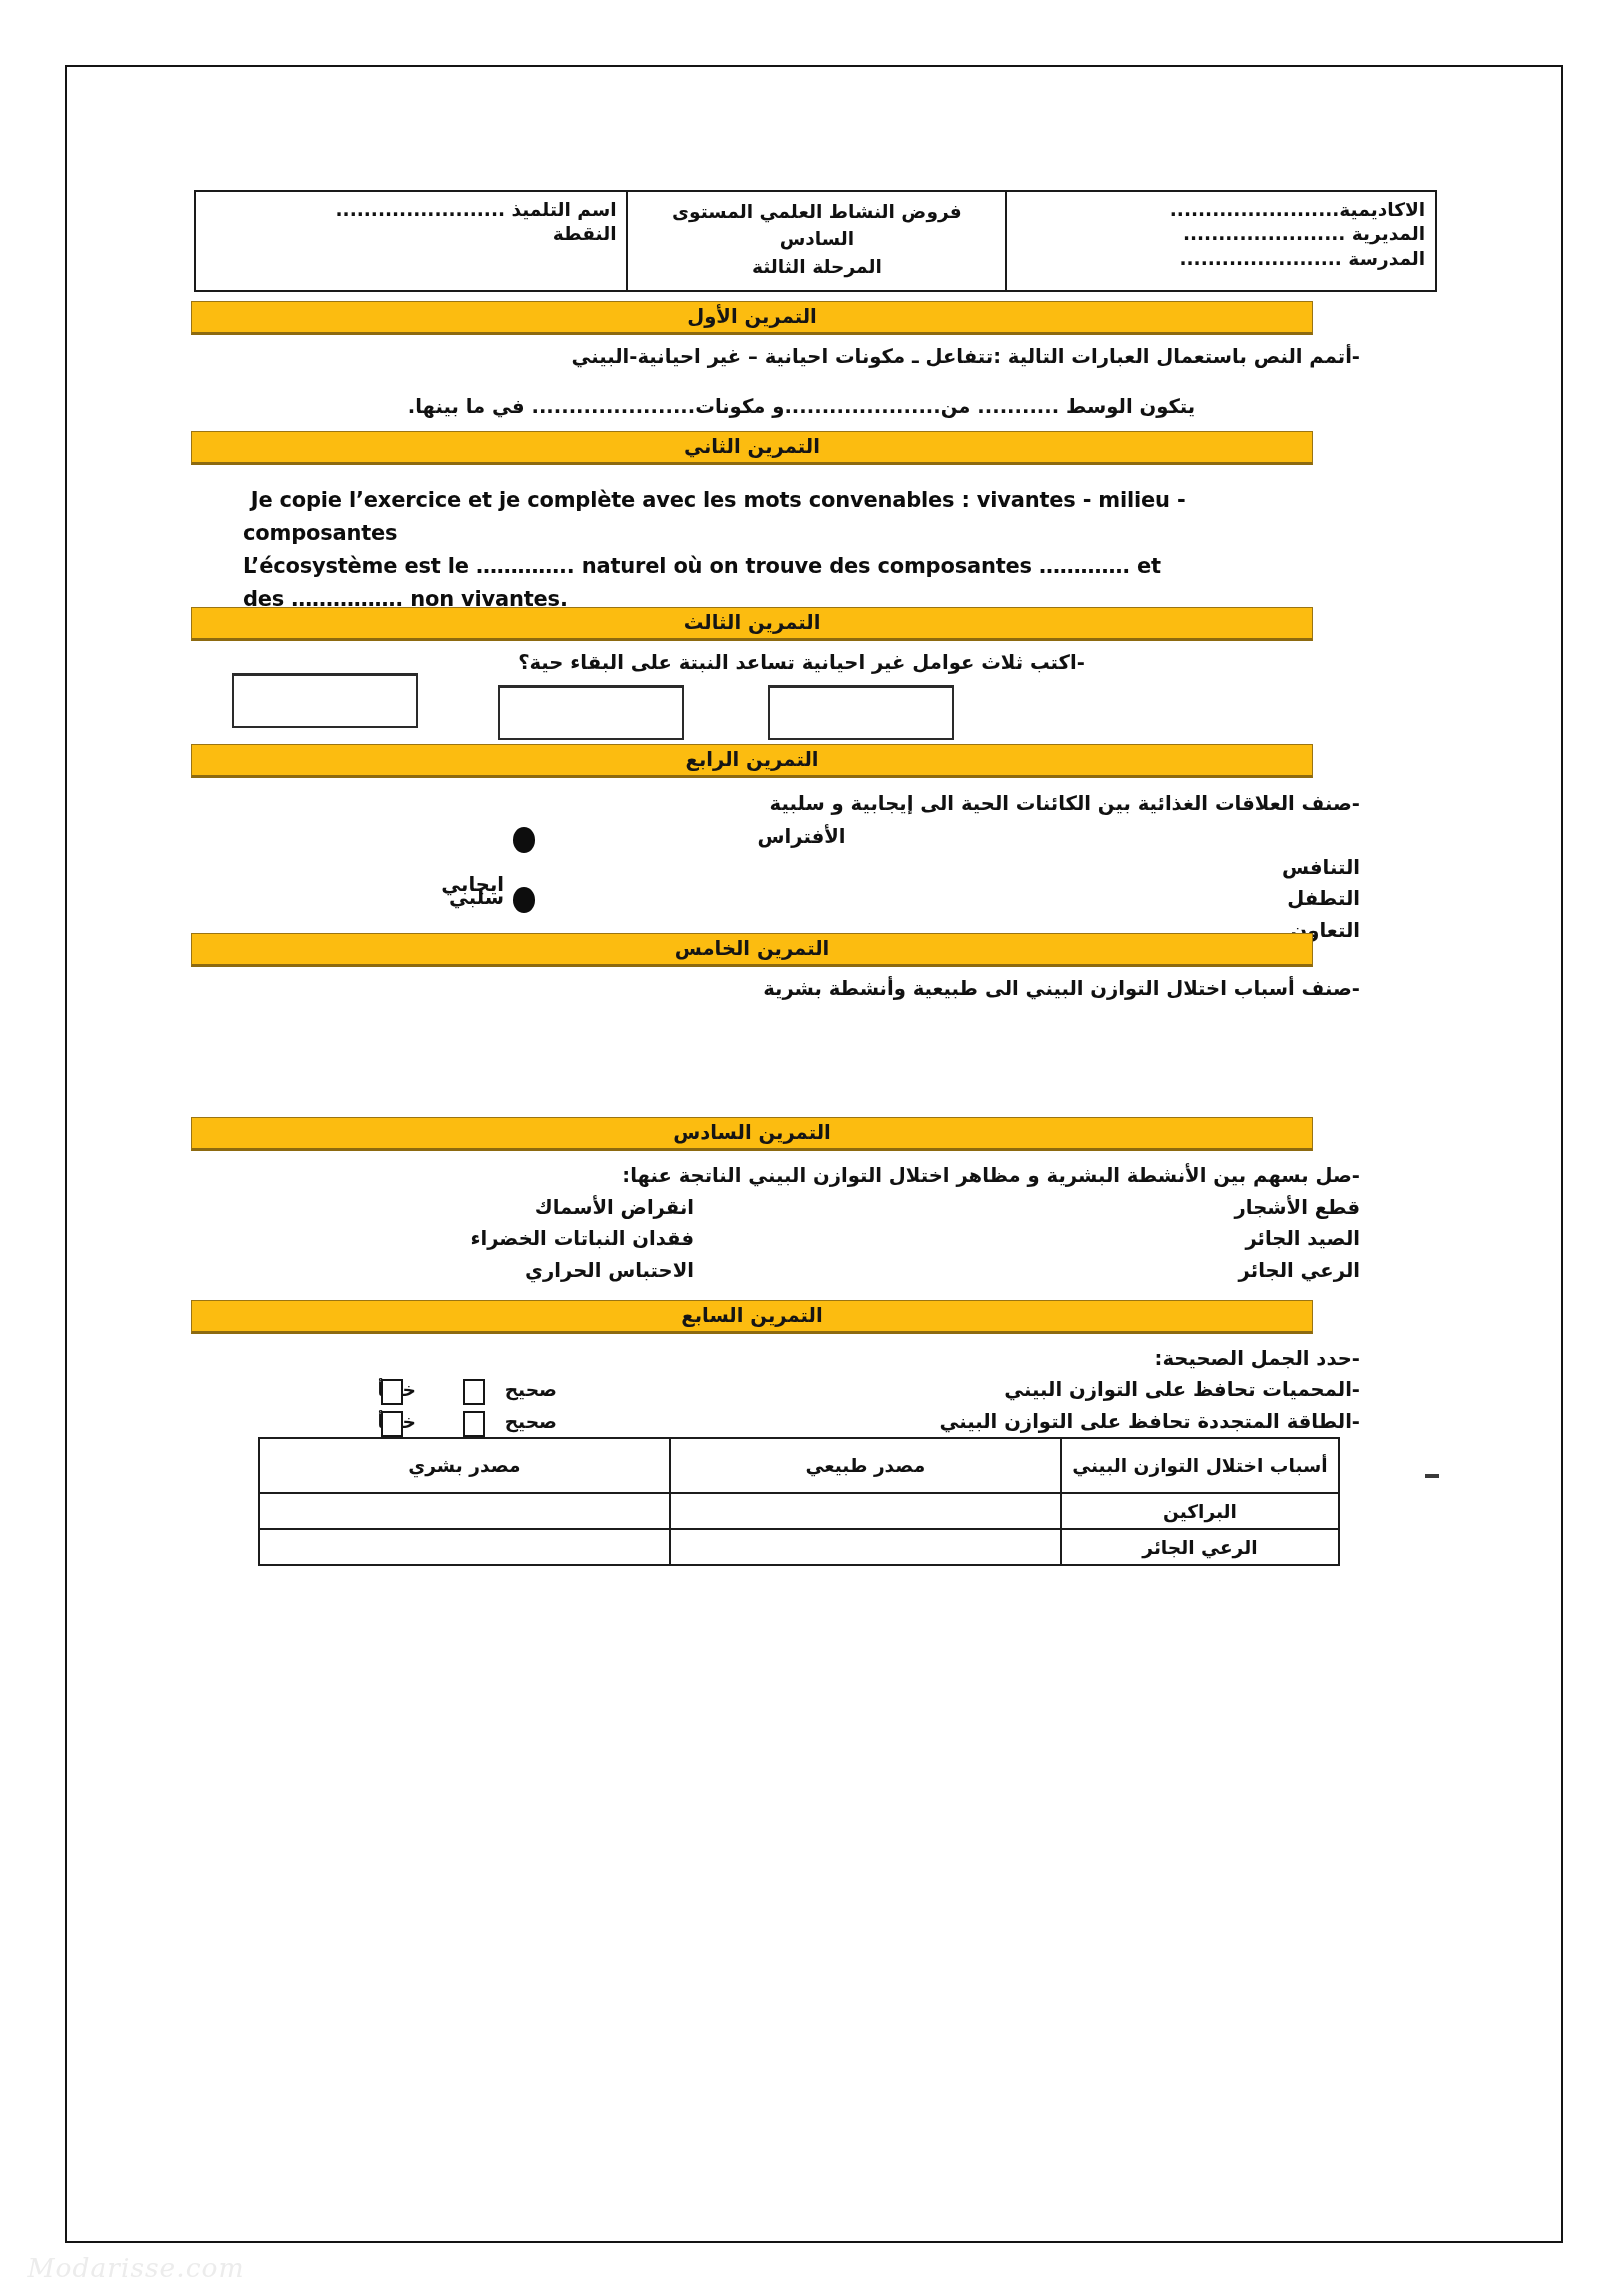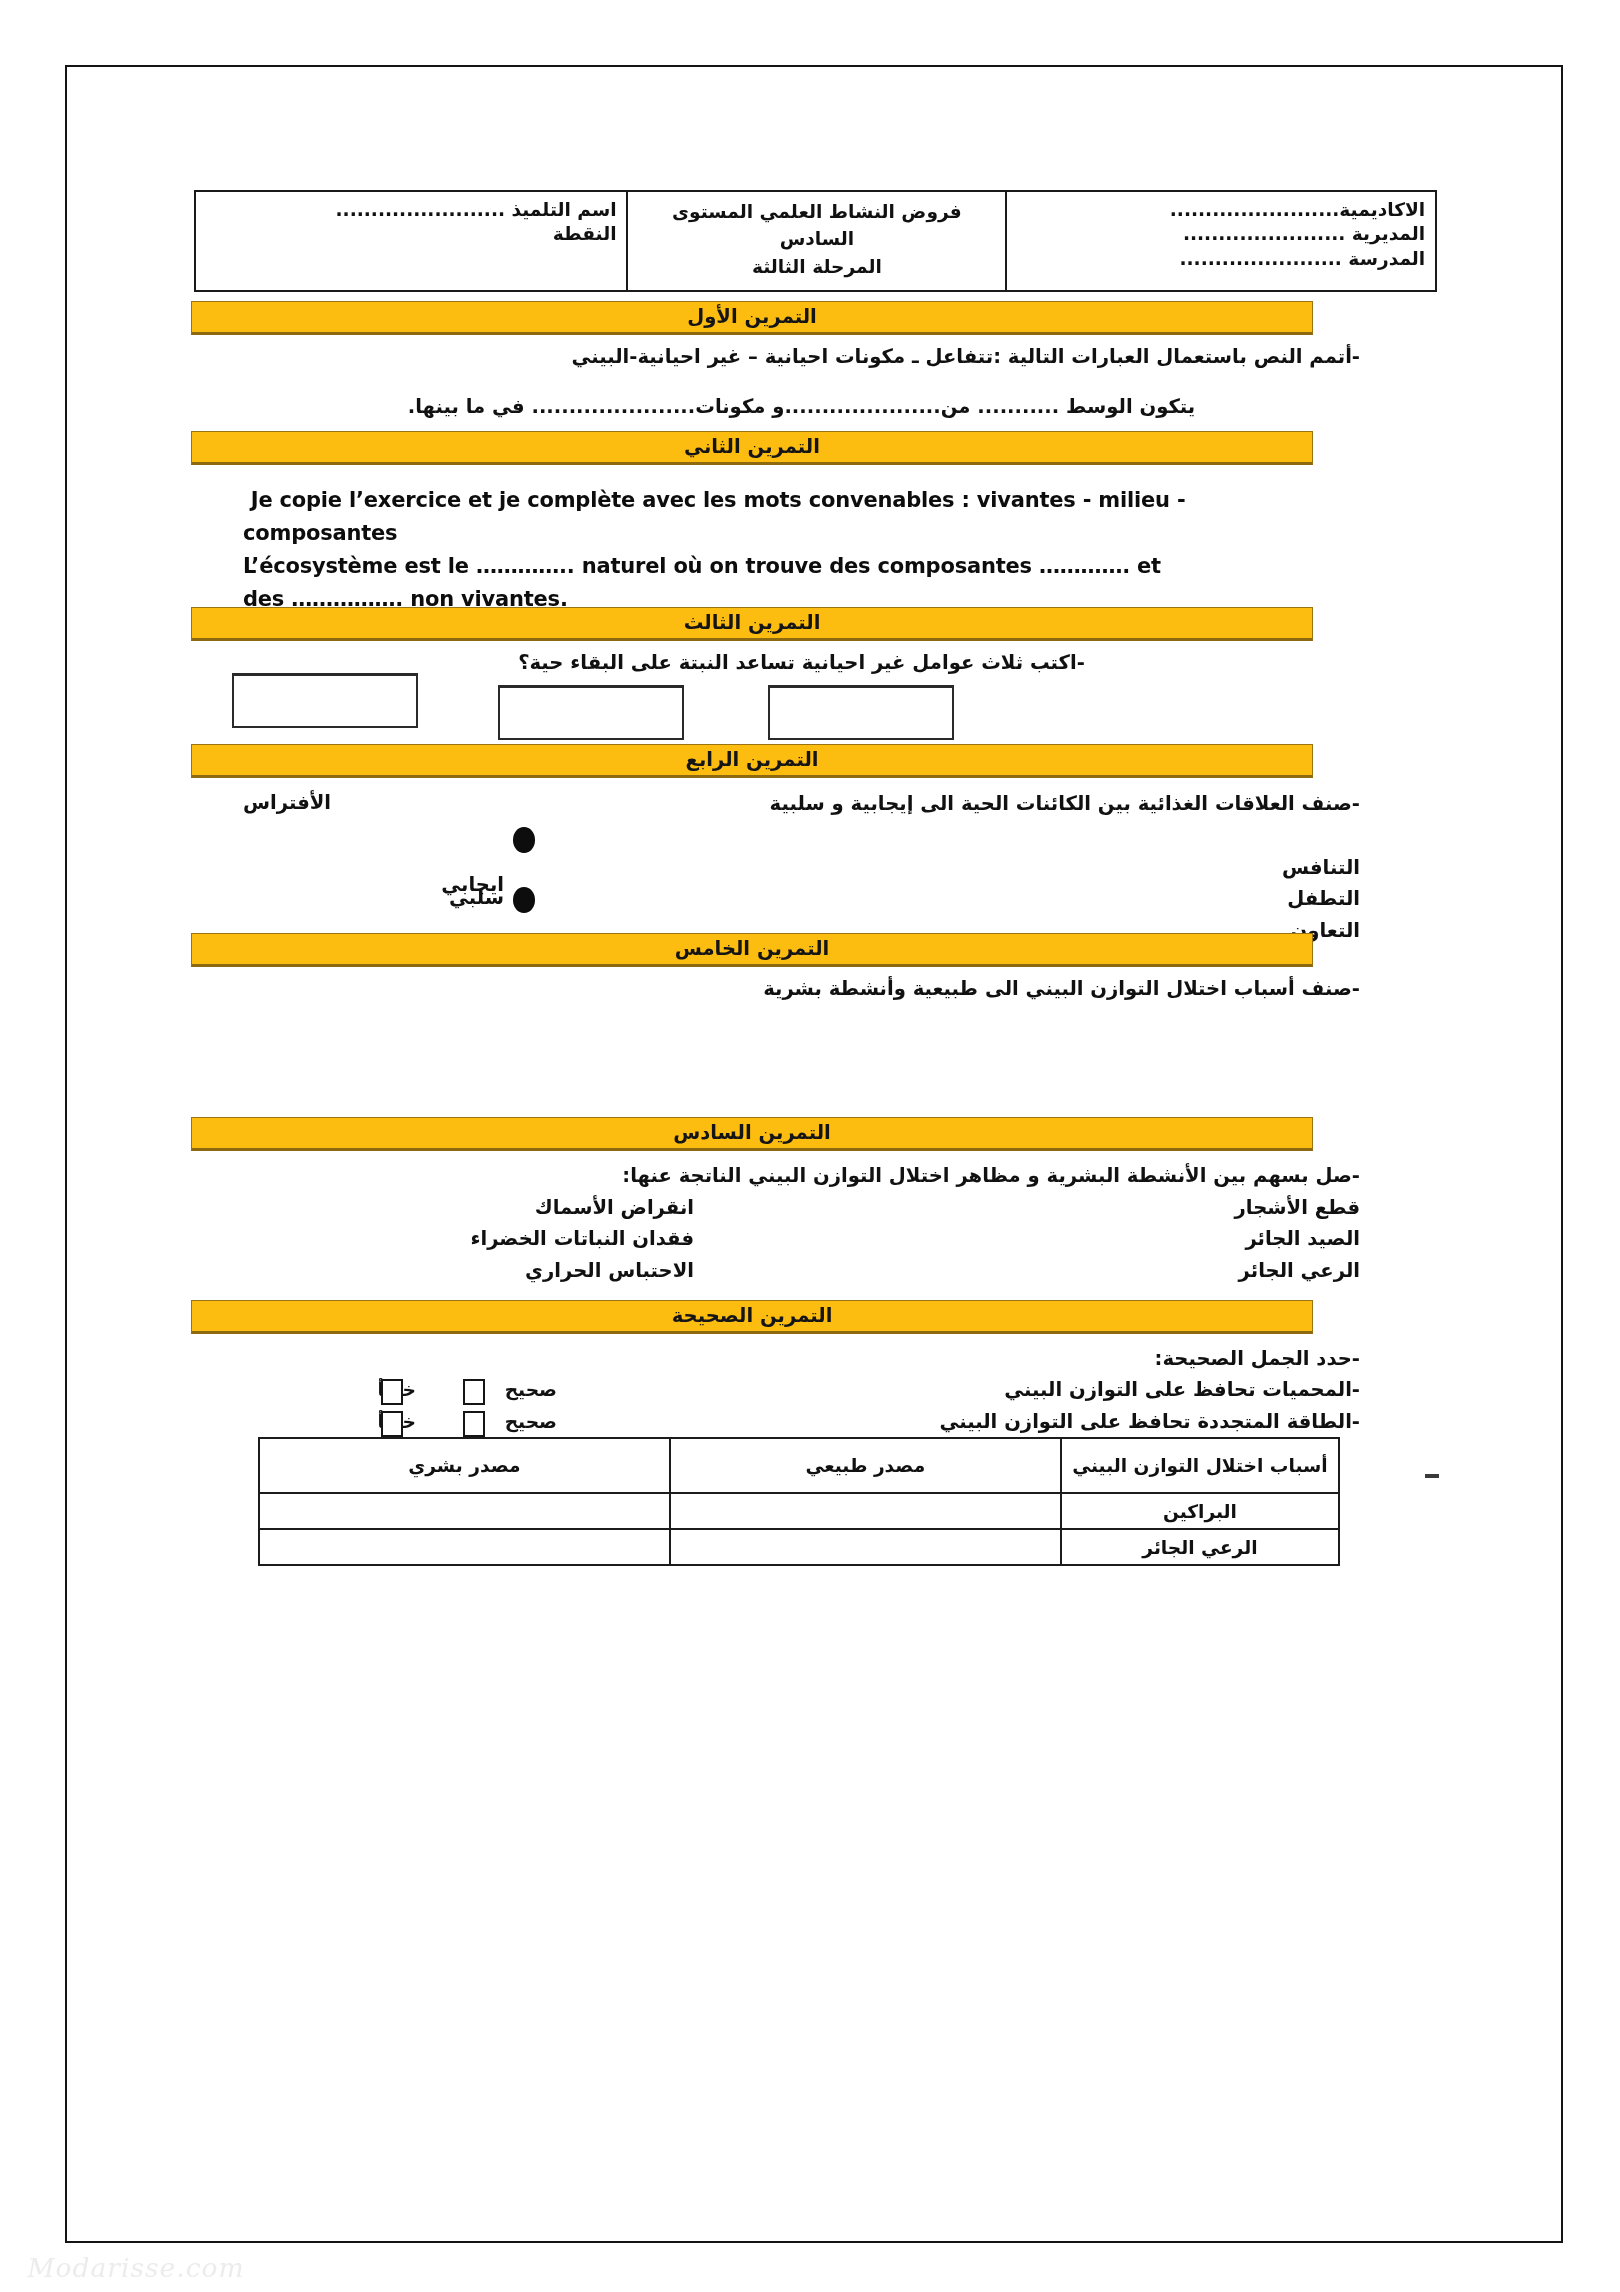--- a/index.html
+++ b/index.html
@@ -257,21 +257,21 @@
     <div class="abs q-ar" style="left:176px; top:584px; width:1117px; text-align:center;">-اكتب ثلاث عوامل غير احيانية تساعد النبتة على البقاء حية؟</div>
     <div class="ans-box" style="left:165px; top:606px; width:186px; height:55px;"></div>
     <div class="ans-box" style="left:431px; top:618px; width:186px; height:55px;"></div>
     <div class="ans-box" style="left:701px; top:618px; width:186px; height:55px;"></div>
 
     <div class="ex-bar" style="top:669px;">
       <span class="ex-bar-label">التمرين الرابع</span>
     </div>
     <div class="abs q-ar" style="left:176px; top:725px; width:1117px; text-align:right;">-صنف العلاقات الغذائية بين الكائنات الحية الى إيجابية و سلبية</div>
 
-    <div class="abs q-ar" style="left:176px; top:724px; width:1117px; text-align:left;">الأفتراس</div>
+    <div class="abs q-ar" style="left:176px; top:758px; width:1117px; text-align:center;">الأفتراس</div>
     <div class="abs q-ar" style="left:176px; top:789px; width:1117px; text-align:right;">التنافس</div>
     <div class="abs q-ar" style="left:176px; top:820px; width:1117px; text-align:right;">التطفل</div>
     <div class="abs q-ar" style="left:176px; top:852px; width:1117px; text-align:right;">التعاون</div>
 
     <div class="bullet-dot" style="left:446px; top:760px;"></div>
     <div class="abs q-ar" style="left:392px; top:759px; width:45px; text-align:left;margin-top:47px;">ايجابي</div>
 
     <div class="bullet-dot" style="left:446px; top:820px;"></div>
     <div class="abs q-ar" style="left:392px; top:819px; width:45px; text-align:center;">سلبي</div>
 
@@ -307,21 +307,21 @@
 
     <div class="abs q-ar" style="left:176px; top:1097px; width:1117px; text-align:right;">-صل بسهم بين الأنشطة البشرية و مظاهر اختلال التوازن البيني الناتجة عنها:</div>
     <div class="abs q-ar" style="left:176px; top:1160px; width:1117px; text-align:right;">الصيد الجائر</div>
     <div class="abs q-ar" style="left:176px; top:1192px; width:1117px; text-align:right;">الرعي الجائر</div>
 
     <div class="abs q-ar" style="left:176px; top:1129px; width:451px; text-align:right;">انقراض الأسماك</div>
     <div class="abs q-ar" style="left:176px; top:1160px; width:451px; text-align:right;">فقدان النباتات الخضراء</div>
     <div class="abs q-ar" style="left:176px; top:1192px; width:451px; text-align:right;">الاحتباس الحراري</div>
 
     <div class="ex-bar" style="top:1225px;">
-      <span class="ex-bar-label">التمرين الصحيحة</span>
+      <span class="ex-bar-label">التمرين السابع</span>
     </div>
     <div class="abs q-ar" style="left:176px; top:1280px; width:1117px; text-align:right;">-حدد الجمل الصحيحة:</div>
 
     <div class="abs q-ar" style="left:176px; top:1343px; width:1117px; text-align:right;">-الطاقة المتجددة تحافظ على التوازن البيني</div>
     <div class="abs q-ar" style="left:176px; top:1311px; width:1117px; text-align:right;">-المحميات تحافظ على التوازن البيني</div>
 
     <div class="abs small-ar" style="left:421px; top:1312px; width:69px; text-align:right;">صحيح</div>
     <div class="cbox" style="left:396px; top:1312px;"></div>
     <div class="abs small-ar" style="left:290px; top:1312px; width:59px; text-align:right;">خطأ</div>
     <div class="cbox" style="left:314px; top:1312px;"></div>

